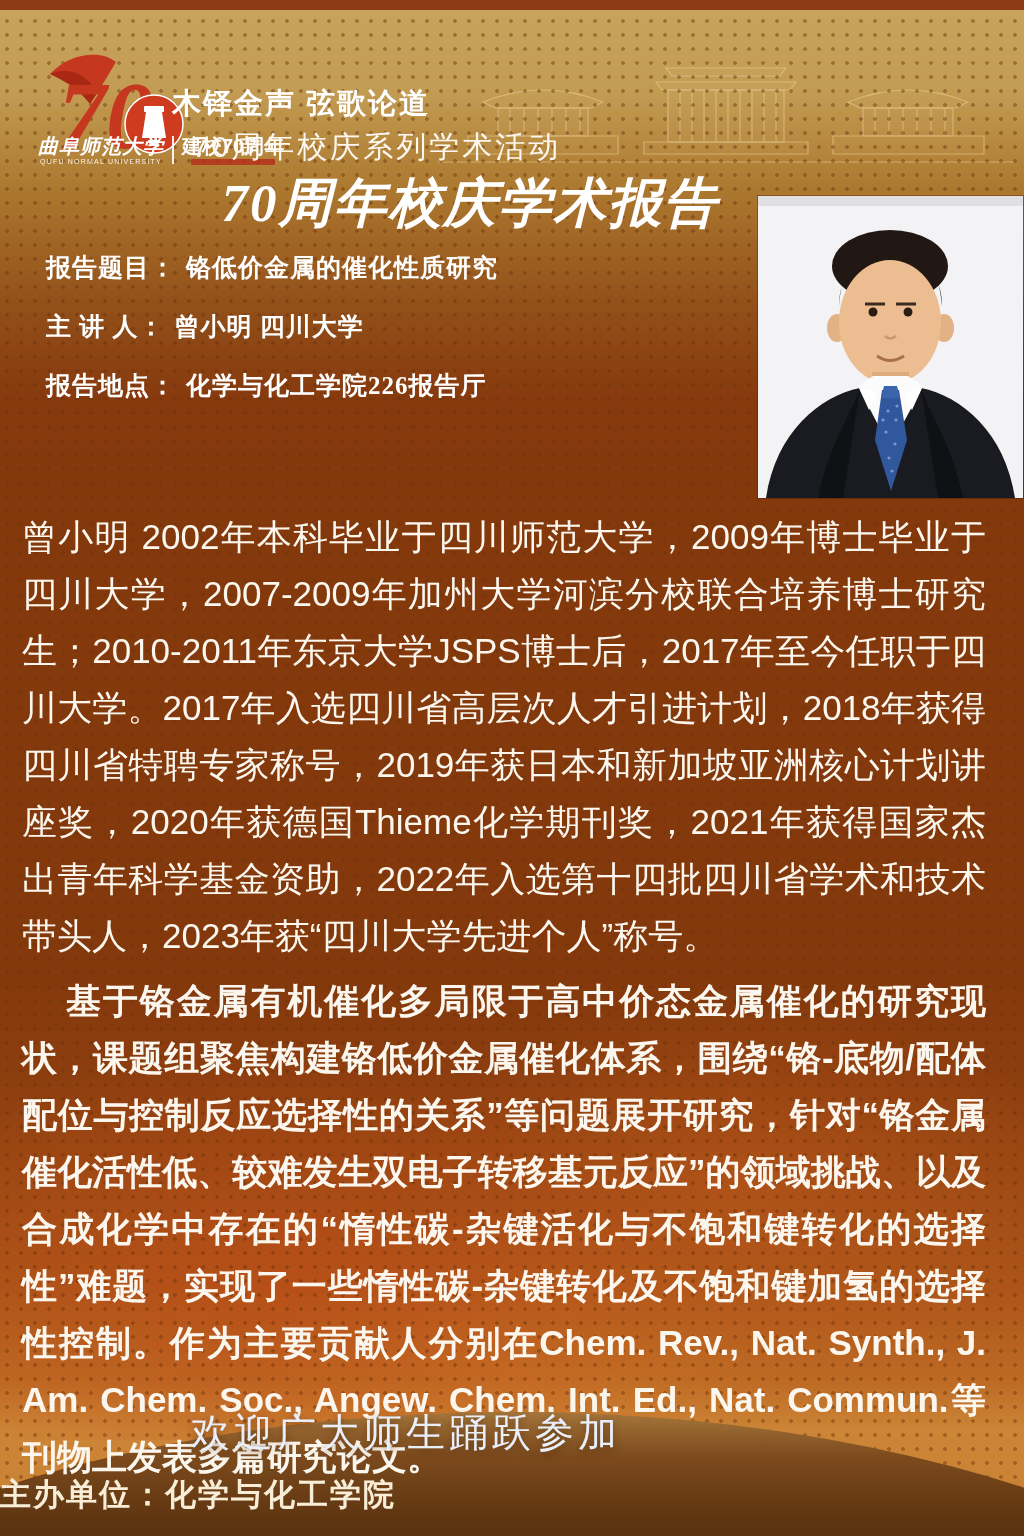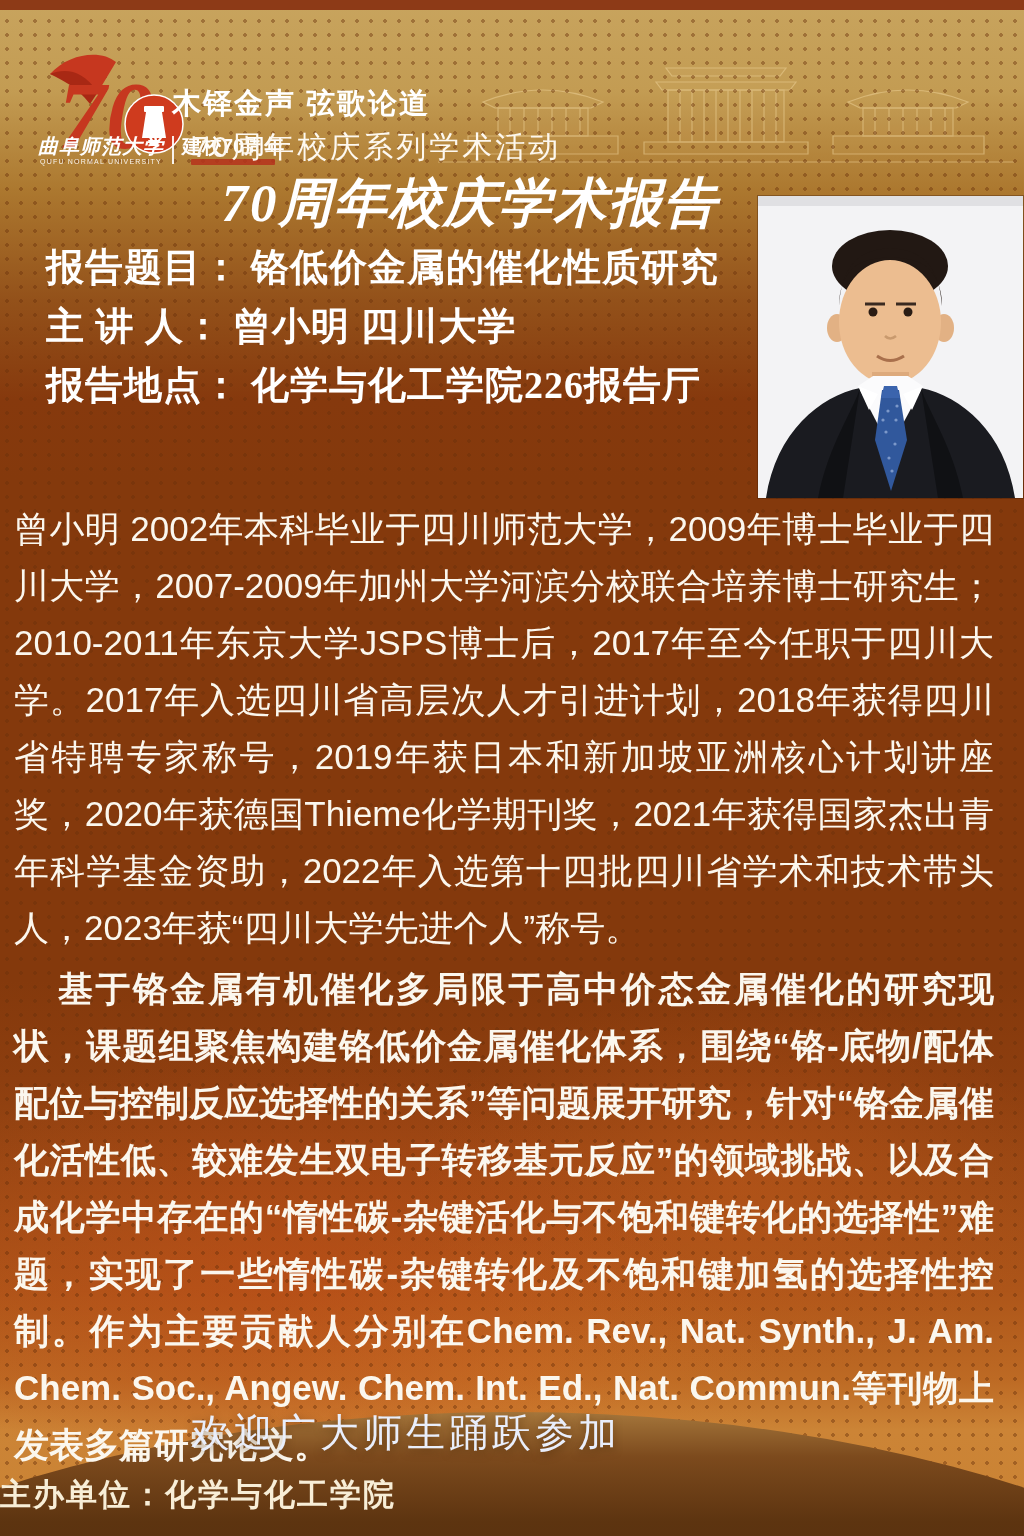--- a/index.html
+++ b/index.html
@@ -54,29 +54,29 @@
   .seal{width:84px;height:6px;margin-top:3px;background:#b5331c;border-radius:1px;opacity:.85;}
   
   .slogan{position:absolute;top:84px;left:172px;z-index:6;color:#ffffff;
     font-size:29px;font-weight:bold;letter-spacing:2px;}
   .series{position:absolute;top:127px;left:172px;z-index:6;color:#fdf8ef;
     font-size:30px;letter-spacing:3px;margin-left:20px;}
   .title-wrap{position:absolute;top:168px;left:100px;width:740px;text-align:center;z-index:6;font-style:italic;}
   
   .info{position:absolute;top:238px;left:46px;width:700px;z-index:6;color:#ffffff;
     font-family:"Liberation Serif","DejaVu Serif",serif;font-weight:bold;}
-  .info-row{font-size:38px;line-height:59px;white-space:nowrap;letter-spacing:1px;}
+  .info-row{font-size:25px;line-height:59px;white-space:nowrap;letter-spacing:1px;}
   .info-row .lbl{margin-right:10px;}
   
   .photo{position:absolute;top:196px;left:758px;width:265px;height:302px;z-index:6;
     box-shadow:0 0 0 1px rgba(60,25,5,.35);}
   
   .body-text{position:absolute;top:500px;left:14px;width:980px;z-index:6;color:#fbf7ee;
     font-size:35px;line-height:57px;text-align:justify;}
-  .body-text p{margin:0;}
+  .body-text p{margin:8px;}
   .body-text p.indent{text-indent:44px;margin-top:4px;font-weight:bold;}
   
   .welcome{position:absolute;top:1406px;left:0;width:812px;text-align:center;z-index:6;
     color:#e9eefb;font-size:39px;letter-spacing:4px;
     text-shadow:0 3px 8px rgba(70,35,0,.55);}
   .organizer{position:absolute;top:1474px;left:0;width:1024px;text-align:left;z-index:6;
     color:#f8eed7;font-family:"Liberation Serif","DejaVu Serif",serif;
     font-size:31px;font-weight:bold;letter-spacing:2px;}
 </style>
 </head>

